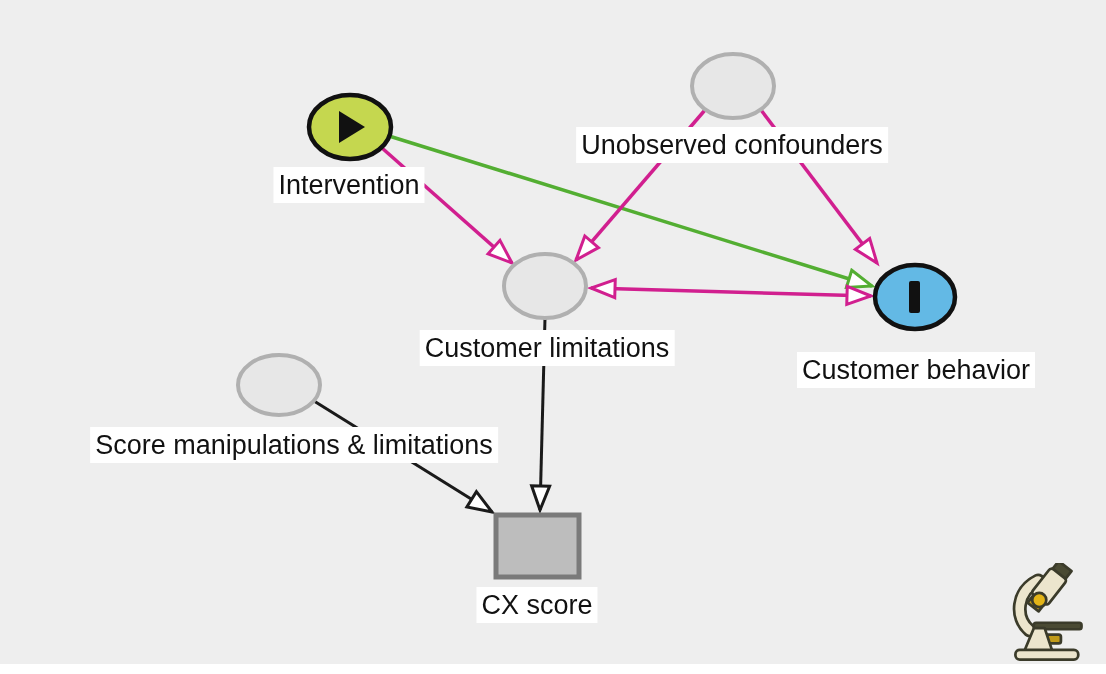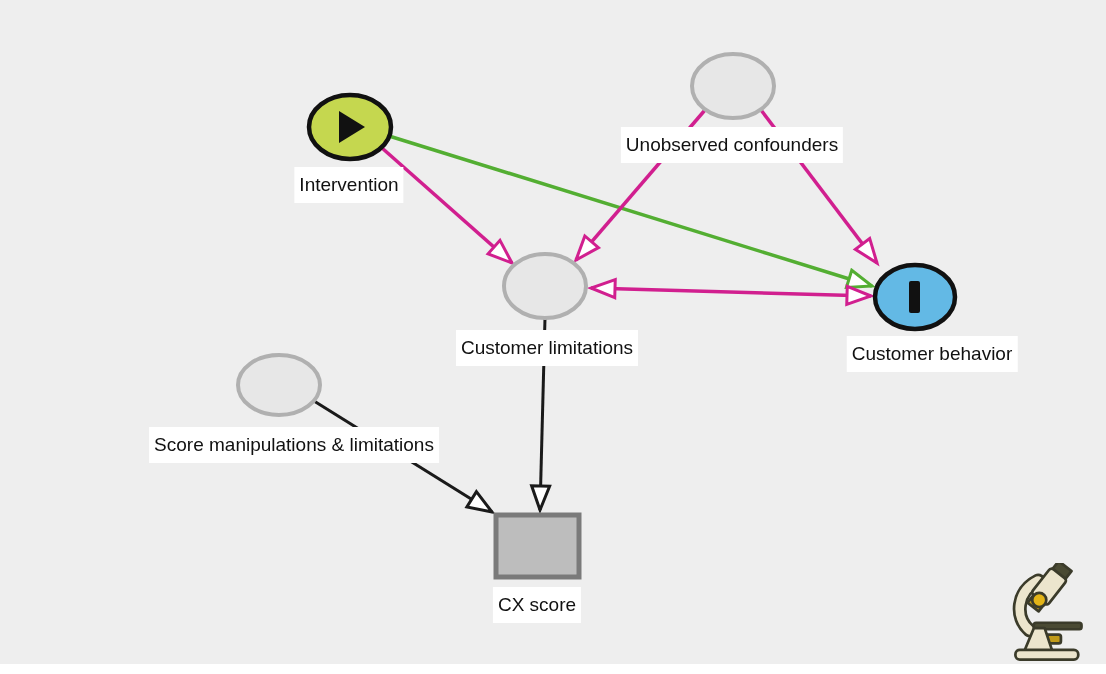--- a/index.html
+++ b/index.html
@@ -6,21 +6,21 @@
   body{
     width:1106px;height:674px;position:relative;overflow:hidden;
     background:var(--background,#eeeeee);
     font-family:"Liberation Sans", sans-serif;
   }
   #canvas{position:absolute;left:0;top:0;z-index:1;}
   .node-label{
     position:absolute;z-index:2;
     transform:translateX(-50%);
     background:#ffffff;color:#111;
-    font-size:19px;line-height:36px;
+    font-size:27px;line-height:36px;
     padding:0 5px;white-space:nowrap;
   }
   .edge{fill:none;}
   .edge.pink{stroke:var(--edge-pink,#d11f8f);stroke-width:3.5px;}
   .edge.green{stroke:var(--edge-green,#53ae32);stroke-width:3.5px;}
   .edge.black{stroke:var(--edge-black,#1a1a1a);stroke-width:3px;}
   .ellipse-gray{fill:var(--node-gray-fill,#e7e7e7);stroke:var(--node-gray-stroke,#b0b0b0);stroke-width:4px;}
   .ellipse-intervention{fill:var(--node-intervention-fill,#c5d74f);stroke:var(--node-black-stroke,#111);stroke-width:4.5px;}
   .ellipse-behavior{fill:var(--node-behavior-fill,#63b9e5);stroke:var(--node-black-stroke,#111);stroke-width:4.5px;}
   .square-outcome{fill:var(--square-fill,#bdbdbd);stroke:var(--square-stroke,#7a7a7a);stroke-width:5px;}
@@ -68,21 +68,21 @@
   </g>
 
   <ellipse class="ellipse-gray" cx="279" cy="385" rx="41" ry="30"></ellipse>
 
   <rect class="square-outcome" x="496" y="515" width="83" height="62"></rect>
 </svg>
 
 <div class="node-label" style="left:349px;top:167px;">Intervention</div>
 <div class="node-label" style="left:732px;top:127px;">Unobserved confounders</div>
 <div class="node-label" style="left:547px;top:330px;">Customer limitations</div>
-<div class="node-label" style="left:916px;top:336px;margin-left:16px;">Customer behavior</div>
+<div class="node-label" style="left:916px;top:352px;">Customer behavior</div>
 <div class="node-label" style="left:294px;top:427px;">Score manipulations &amp; limitations</div>
 <div class="node-label" style="left:537px;top:587px;text-align:right;">CX score</div>
 
 <svg id="microscope" viewBox="0 0 72 92">
   <g stroke="#3b3b2a" stroke-width="2.5" stroke-linejoin="round" stroke-linecap="round">
 
     <path d="M26,16 C6,26 4,50 18,62" fill="none" stroke="#3b3b2a" stroke-width="13"></path>
     <path d="M26,16 C6,26 4,50 18,62" fill="none" stroke="#ece5cd" stroke-width="8"></path>
 
     <g transform="rotate(38 32 26)">

